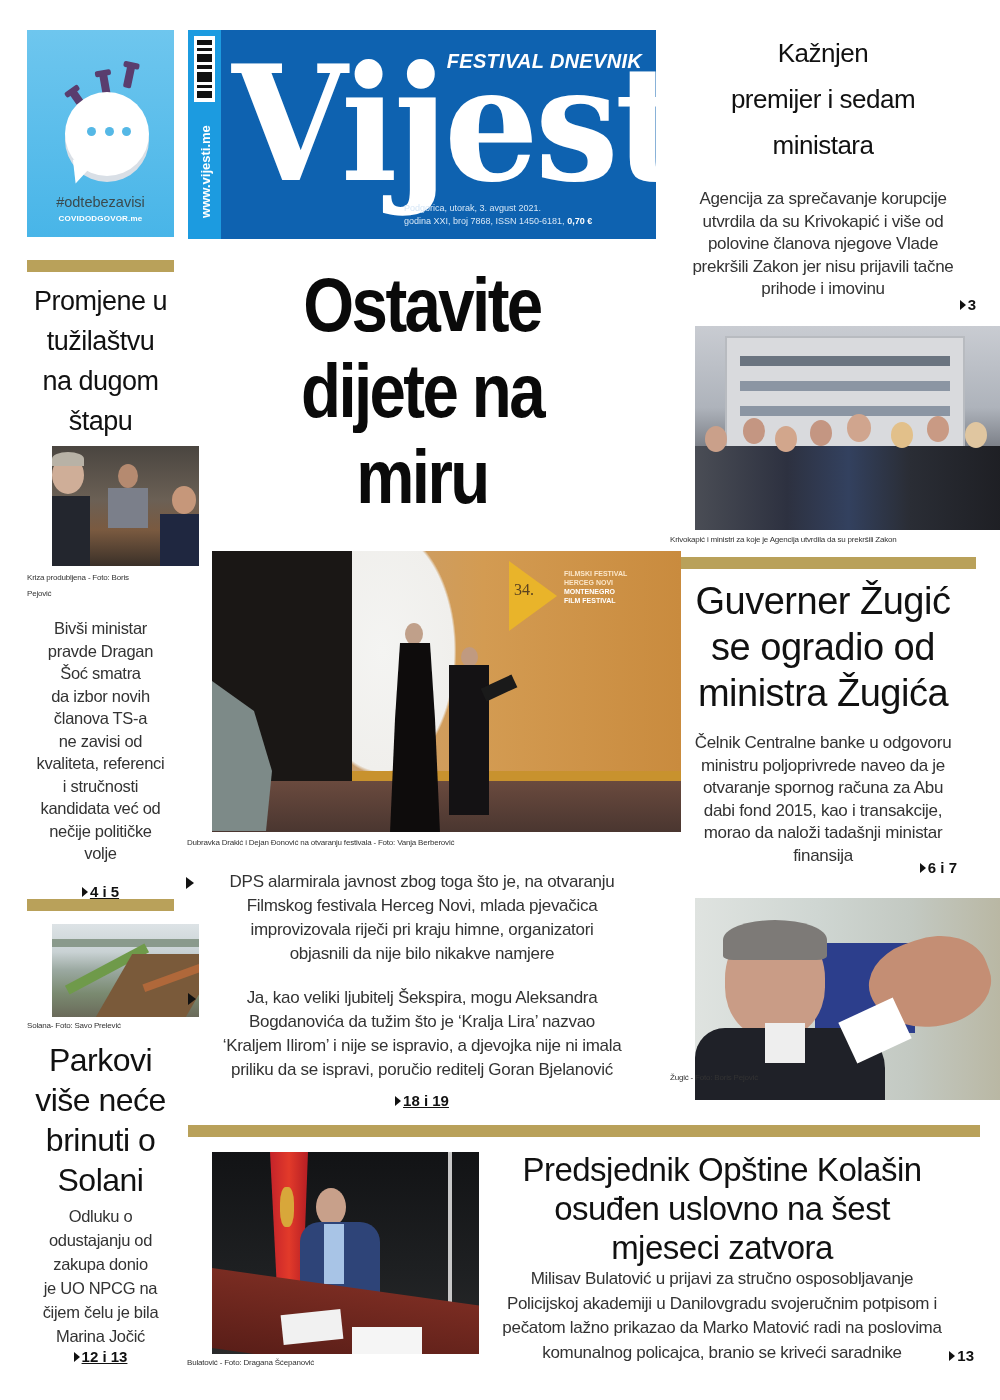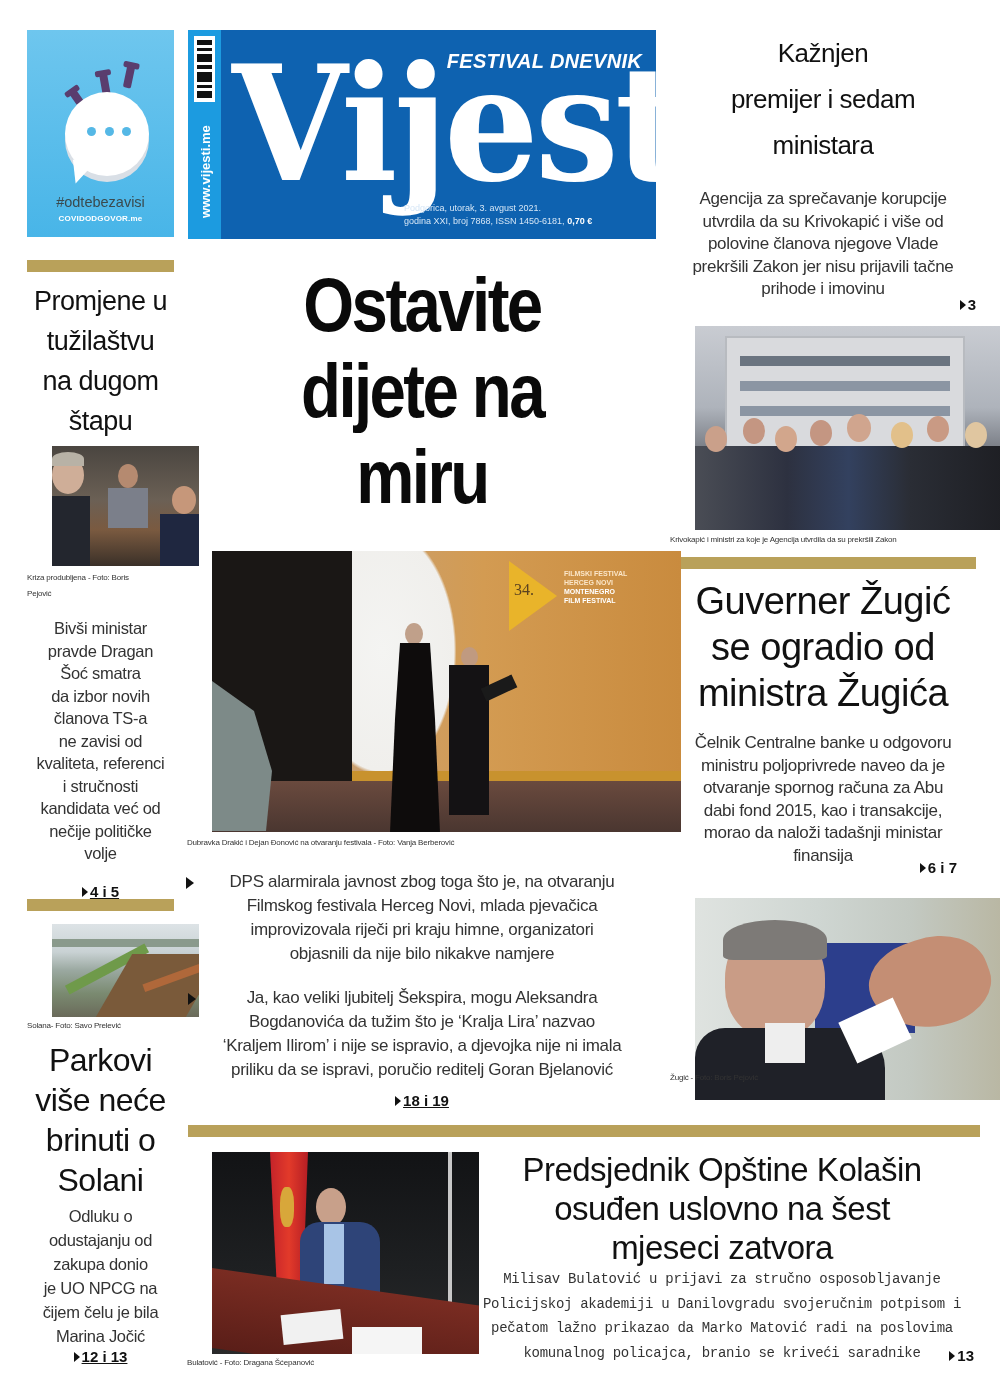--- a/index.html
+++ b/index.html
@@ -280,21 +280,21 @@
   <div style="position:absolute; left:140px; top:175px; width:70px; height:30px; background:#f5f5f5;"></div>
 </div>
 <div class="caption abs" style="left:187px; top:1358px; width:267px;">Bulatović - Foto: Dragana Šćepanović</div>
 
 <div class="abs" style="left:462px; top:1150px; width:520px;">
   <div class="hd" style="font-size:33px; line-height:39px;">
     <div>Predsjednik Opštine Kolašin</div>
     <div>osuđen uslovno na šest</div>
     <div>mjeseci zatvora</div>
   </div>
-  <div class="dek" style="font-size:14px; line-height:24.5px; margin-top:0px;font-family:Liberation Mono, monospace;">
+  <div class="dek" style="font-size:17px; line-height:24.5px; margin-top:0px;">
     <div>Milisav Bulatović u prijavi za stručno osposobljavanje</div>
     <div>Policijskoj akademiji u Danilovgradu svojeručnim potpisom i</div>
     <div>pečatom lažno prikazao da Marko Matović radi na poslovima</div>
     <div>komunalnog policajca, branio se kriveći saradnike</div>
   </div>
   <div class="ref abs" style="right:8px; top:197px;">
     <span class="arrow"></span><span>13</span>
   </div>
 </div>
 

